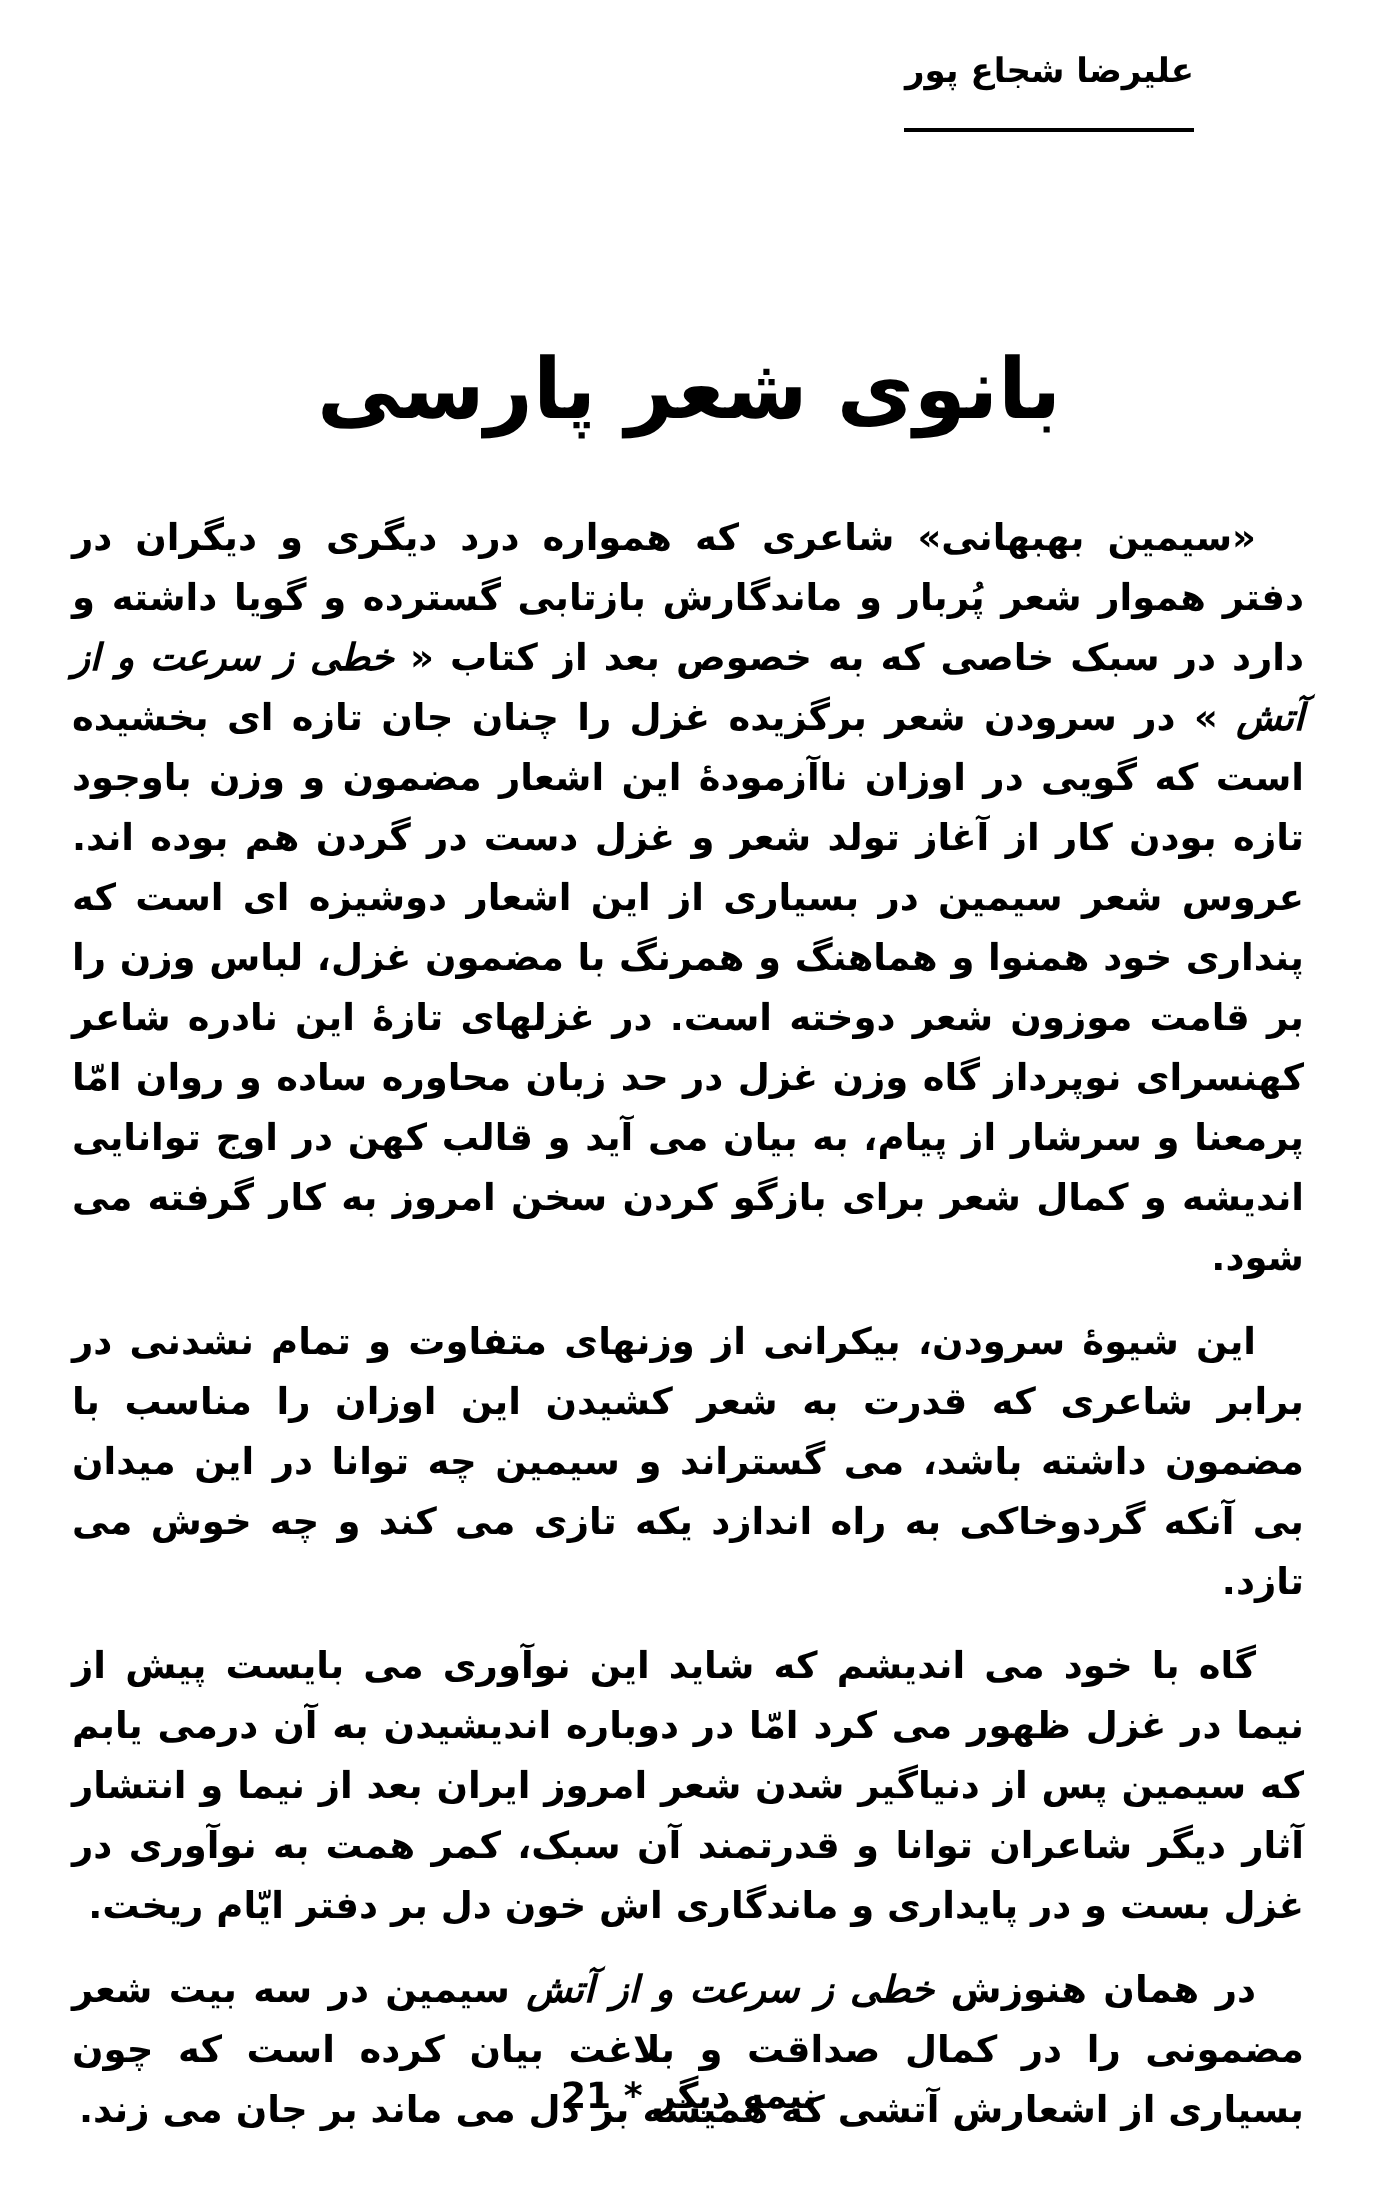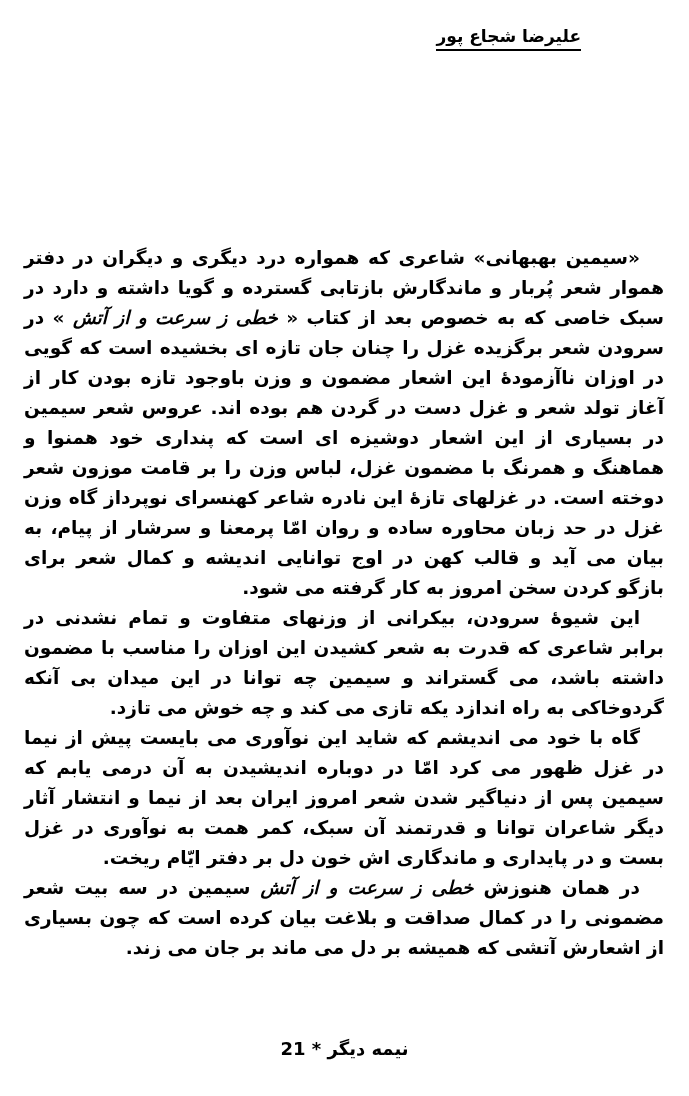--- a/index.html
+++ b/index.html
@@ -13,25 +13,25 @@
     height: 1096px;
     background: #ffffff;
     color: #000000;
     font-family: "DejaVu Sans", sans-serif;
     direction: rtl;
     overflow: hidden;
   }
   .author {
     position: absolute;
     top: 26px;
-    right: 108px;
+    right: 92px;
     font-size: 17px;
     font-weight: bold;
     border-bottom: 2px solid #000;
-    padding-bottom: 3px;
+    padding-bottom: 18px;
     white-space: nowrap;
   }
   .title {
     position: absolute;
     top: 142px;
     left: 0;
     width: 100%;
     text-align: center;
     font-size: 42px;
     font-weight: bold;
@@ -42,21 +42,21 @@
     top: 243px;
     right: 25px;
     left: 24px;
     font-size: 18.5px;
     font-weight: bold;
     line-height: 30px;
     text-align: justify;
     text-justify: inter-word;
   }
   .body-text p {
-    margin: 0;
+    margin: 12px;
     text-indent: 24px;
   }
   .book-title {
     font-style: italic;
   }
   .footer {
     position: absolute;
     top: 1038px;
     left: 0;
     width: 100%;
@@ -65,20 +65,21 @@
     font-weight: bold;
   }
 </style>
 </head>
 <body>
 
 <div class="page">
 
   <div class="author">علیرضا شجاع پور</div>
 
+  <h1 class="title">بانوی شعر پارسی</h1>
 
   <div class="body-text">
 
     <p><span>«سیمین بهبهانی» شاعری که همواره درد دیگری و دیگران در دفتر هموار شعر پُربار و ماندگارش بازتابی گسترده و گویا داشته و دارد در سبک خاصی که به خصوص بعد از کتاب « </span><span class="book-title">خطی ز سرعت و از آتش</span><span> » در سرودن شعر برگزیده غزل را چنان جان تازه ای بخشیده است که گویی در اوزان ناآزمودهٔ این اشعار مضمون و وزن باوجود تازه بودن کار از آغاز تولد شعر و غزل دست در گردن هم بوده اند. عروس شعر سیمین در بسیاری از این اشعار دوشیزه ای است که پنداری خود همنوا و هماهنگ و همرنگ با مضمون غزل، لباس وزن را بر قامت موزون شعر دوخته است. در غزلهای تازهٔ این نادره شاعر کهنسرای نوپرداز گاه وزن غزل در حد زبان محاوره ساده و روان امّا پرمعنا و سرشار از پیام، به بیان می آید و قالب کهن در اوج توانایی اندیشه و کمال شعر برای بازگو کردن سخن امروز به کار گرفته می شود.</span></p>
 
     <p><span>این شیوهٔ سرودن، بیکرانی از وزنهای متفاوت و تمام نشدنی در برابر شاعری که قدرت به شعر کشیدن این اوزان را مناسب با مضمون داشته باشد، می گستراند و سیمین چه توانا در این میدان بی آنکه گردوخاکی به راه اندازد یکه تازی می کند و چه خوش می تازد.</span></p>
 
     <p><span>گاه با خود می اندیشم که شاید این نوآوری می بایست پیش از نیما در غزل ظهور می کرد امّا در دوباره اندیشیدن به آن درمی یابم که سیمین پس از دنیاگیر شدن شعر امروز ایران بعد از نیما و انتشار آثار دیگر شاعران توانا و قدرتمند آن سبک، کمر همت به نوآوری در غزل بست و در پایداری و ماندگاری اش خون دل بر دفتر ایّام ریخت.</span></p>
 
     <p><span>در همان هنوزش </span><span class="book-title">خطی ز سرعت و از آتش</span><span> سیمین در سه بیت شعر مضمونی را در کمال صداقت و بلاغت بیان کرده است که چون بسیاری از اشعارش آتشی که همیشه بر دل می ماند بر جان می زند.</span></p>

